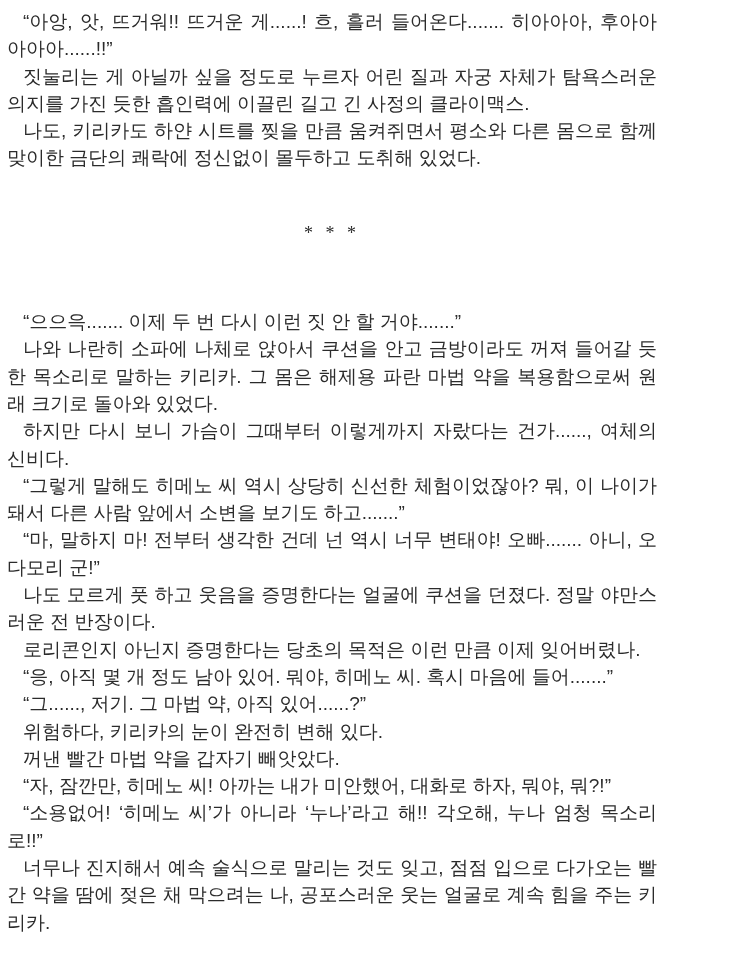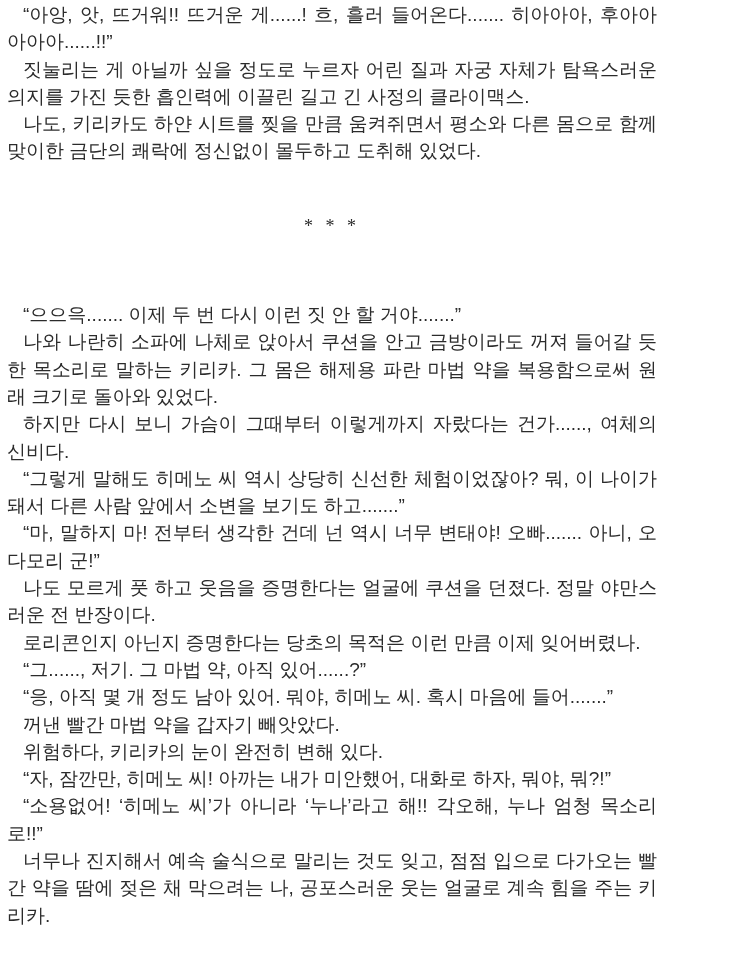--- a/index.html
+++ b/index.html
@@ -7,21 +7,21 @@
     padding: 0;
     background: #ffffff;
     width: 736px;
     height: 953px;
     overflow: hidden;
   }
   .page {
     box-sizing: border-box;
     width: 664px;
     height: 953px;
-    padding: 1px 7px 0 7px;
+    padding: 8px 7px 0 7px;
     font-family: "Liberation Sans", sans-serif;
     font-size: 19px;
     line-height: 27.3px;
     color: #2b2b2b;
     text-align: justify;
     word-break: break-all;
   }
   p.para {
     margin: 0;
     text-indent: 16px;
@@ -45,21 +45,21 @@
 
   <p class="separator">* * *</p>
 
   <p class="para">“으으윽....... 이제 두 번 다시 이런 짓 안 할 거야.......”</p>
   <p class="para">나와 나란히 소파에 나체로 앉아서 쿠션을 안고 금방이라도 꺼져 들어갈 듯한 목소리로 말하는 키리카. 그 몸은 해제용 파란 마법 약을 복용함으로써 원래 크기로 돌아와 있었다.</p>
   <p class="para">하지만 다시 보니 가슴이 그때부터 이렇게까지 자랐다는 건가......, 여체의 신비다.</p>
   <p class="para">“그렇게 말해도 히메노 씨 역시 상당히 신선한 체험이었잖아? 뭐, 이 나이가 돼서 다른 사람 앞에서 소변을 보기도 하고.......”</p>
   <p class="para">“마, 말하지 마! 전부터 생각한 건데 넌 역시 너무 변태야! 오빠....... 아니, 오다모리 군!”</p>
   <p class="para">나도 모르게 풋 하고 웃음을 증명한다는 얼굴에 쿠션을 던졌다. 정말 야만스러운 전 반장이다.</p>
   <p class="para">로리콘인지 아닌지 증명한다는 당초의 목적은 이런 만큼 이제 잊어버렸나.</p>
+  <p class="para">“응, 아직 몇 개 정도 남아 있어. 뭐야, 히메노 씨. 혹시 마음에 들어.......”</p>
   <p class="para">“그......, 저기. 그 마법 약, 아직 있어......?”</p>
-  <p class="para">“응, 아직 몇 개 정도 남아 있어. 뭐야, 히메노 씨. 혹시 마음에 들어.......”</p>
+  <p class="para">위험하다, 키리카의 눈이 완전히 변해 있다.</p>
   <p class="para">꺼낸 빨간 마법 약을 갑자기 빼앗았다.</p>
-  <p class="para">위험하다, 키리카의 눈이 완전히 변해 있다.</p>
   <p class="para">“자, 잠깐만, 히메노 씨! 아까는 내가 미안했어, 대화로 하자, 뭐야, 뭐?!”</p>
   <p class="para">“소용없어! ‘히메노 씨’가 아니라 ‘누나’라고 해!! 각오해, 누나 엄청 목소리로!!”</p>
   <p class="para">너무나 진지해서 예속 술식으로 말리는 것도 잊고, 점점 입으로 다가오는 빨간 약을 땀에 젖은 채 막으려는 나, 공포스러운 웃는 얼굴로 계속 힘을 주는 키리카.</p>
 
 </div>
 
 </body></html>

